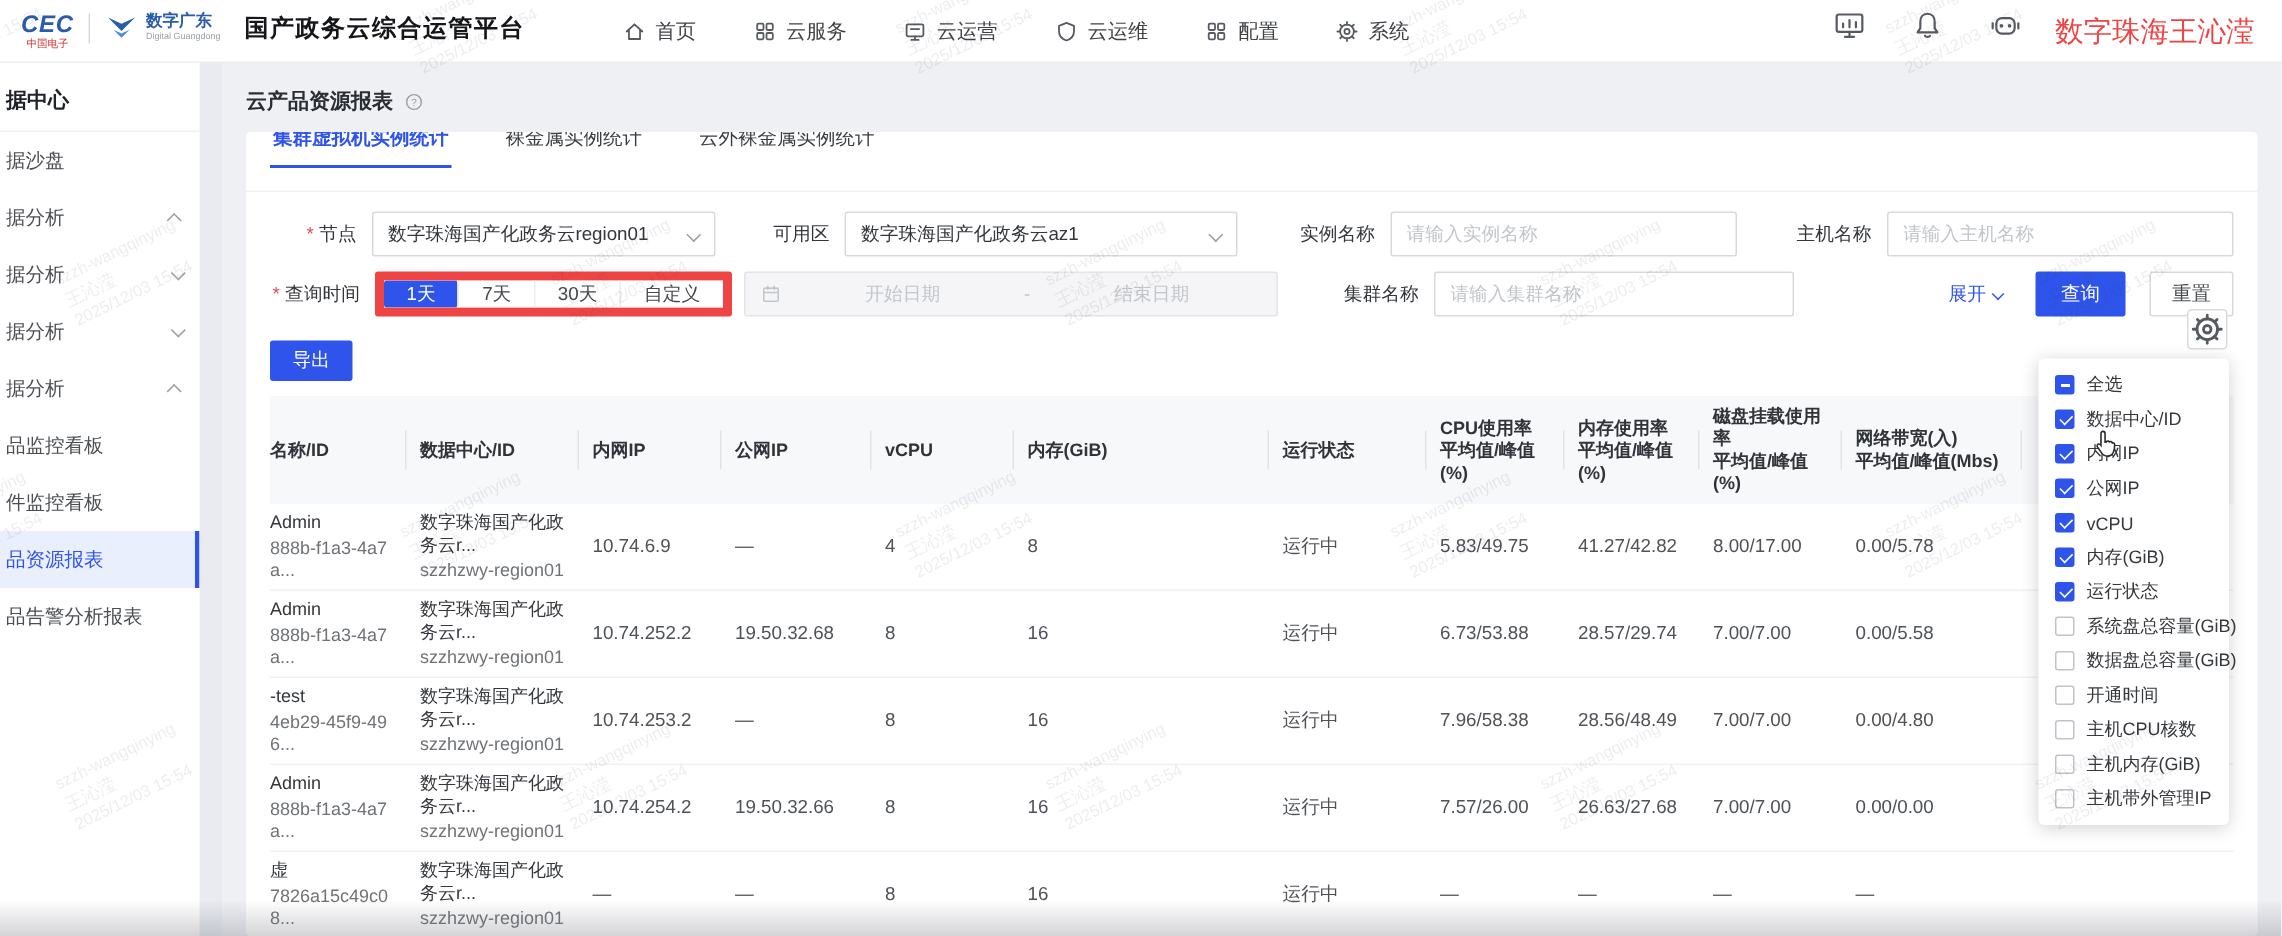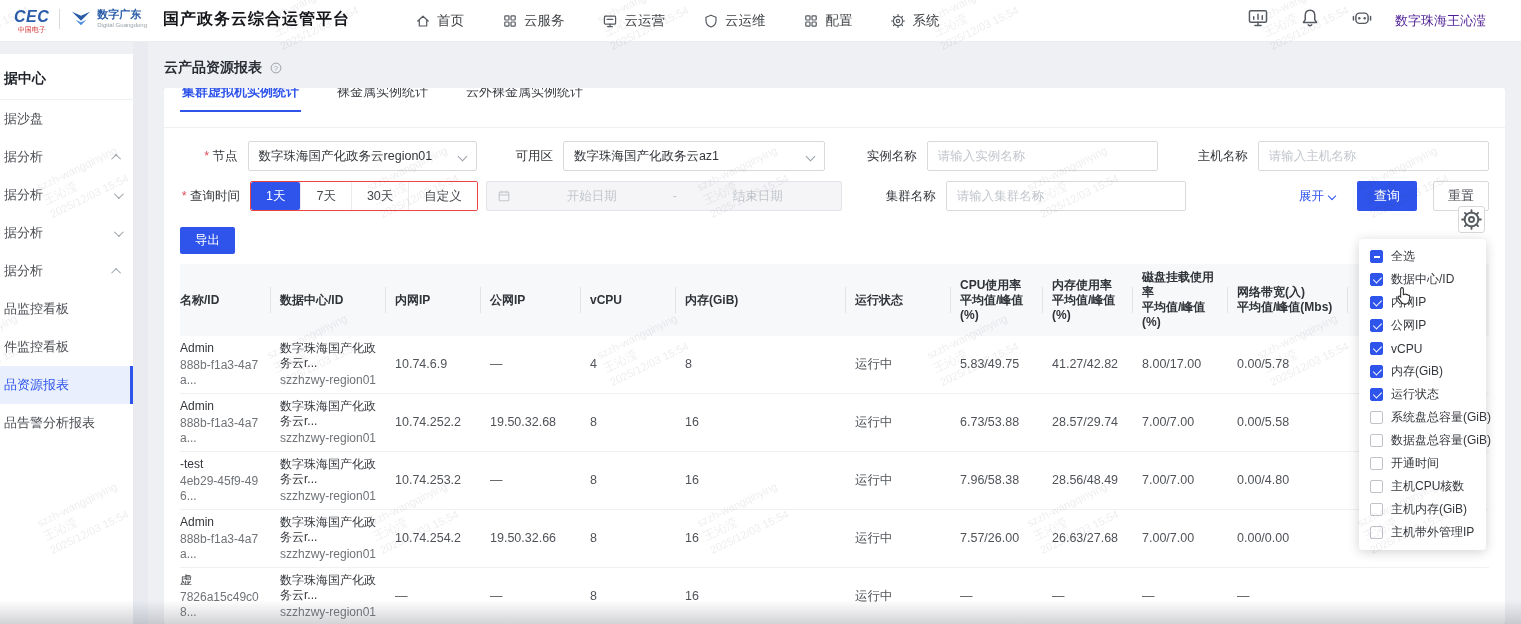--- a/index.html
+++ b/index.html
@@ -21,23 +21,23 @@
   .dg-main{font-size:11px;font-weight:bold;color:#2a5caa;}
   .dg-sub{font-size:6px;color:#9aa0a6;margin-top:2px;}
   .app-title{font-size:16px;font-weight:bold;color:#15161a;margin-left:16px;letter-spacing:1px;}
   .topnav{display:flex;align-items:center;margin-left:46px;}
   .nav-item{display:flex;align-items:center;gap:6px;margin:0 19px;font-size:13.5px;color:#3f4246;cursor:pointer;white-space:nowrap;}
   .nav-icon{width:16px;height:16px;display:inline-flex;}
   .nav-icon svg{width:16px;height:16px;}
   .topbar-right{margin-left:auto;display:flex;align-items:center;}
   .action-btn{width:22px;height:22px;margin-left:30px;display:inline-flex;align-items:center;justify-content:center;cursor:pointer;}
   .action-btn svg{width:19px;height:19px;}
-  .user-name{font-size:13px;color:#4c1d95;margin-left:22px;margin-right:21px;white-space:nowrap;}
-  
-  .sidebar{position:absolute;top:54px;left:0;width:133px;bottom:0;background:#fff;z-index:5;overflow:hidden;}
+  .user-name{font-size:19px;color:#ef4444;margin-left:22px;margin-right:4px;white-space:nowrap;}
+  
+  .sidebar{position:absolute;top:42px;left:0;width:133px;bottom:0;background:#fff;z-index:5;overflow:hidden;}
   .sidebar-gap{position:absolute;top:42px;left:133px;width:15px;bottom:0;background:#e9ebf1;z-index:4;}
   .side-header{font-size:14px;font-weight:bold;color:#1f2329;padding:16px 6px 11px 4px;border-bottom:1px solid #eef0f2;}
   .side-item{height:38px;display:flex;align-items:center;padding:0 12px 0 4px;font-size:13px;color:#4a4d52;cursor:pointer;position:relative;white-space:nowrap;}
   .side-item.active{background:#e9effd;color:#2f54eb;}
   .side-item.active::after{content:"";position:absolute;right:0;top:0;bottom:0;width:3px;background:#2f54eb;}
   .side-chevron{margin-left:auto;width:7px;height:7px;border-right:1.3px solid #9aa0a6;border-bottom:1.3px solid #9aa0a6;flex:none;}
   .side-chevron.down{transform:rotate(45deg) translateY(-2px);}
   .side-chevron.up{transform:rotate(-135deg) translateY(-2px);}
   
   .main{position:absolute;top:42px;left:148px;right:0;bottom:0;}
@@ -60,21 +60,21 @@
   .w-inst-label{width:58px;margin-left:36px;} .w-host-label{width:58px;margin-left:34px;}
   .w-time-label{width:60px;} .w-cluster-label{width:58px;margin-left:36px;}
   .select{width:238px;height:30px;border:1px solid #d9d9d9;border-radius:2px;background:#fff;
     display:flex;align-items:center;padding:0 10px;font-size:12.5px;color:#33363b;margin-left:10px;cursor:pointer;}
   .select.wide{width:272px;}
   .select .chev{margin-left:auto;}
   .chev{width:7px;height:7px;border-right:1.3px solid #9aa0a6;border-bottom:1.3px solid #9aa0a6;display:inline-block;transform:rotate(45deg);flex:none;}
   .chev.blue{border-color:#2f54eb;}
   .text-input{width:240px;height:30px;border:1px solid #d9d9d9;border-radius:2px;padding:0 10px;font-size:12.5px;color:#333;margin-left:10px;font-family:inherit;outline:none;background:#fff;}
   .text-input::placeholder{color:#c2c6cc;}
-  .seg{display:flex;border:1px solid #ef4444;border-radius:2px;height:30px;margin-left:10px;background:#fff;overflow:hidden;}
+  .seg{display:flex;border:6px solid #ef4444;border-radius:2px;height:30px;margin-left:10px;background:#fff;overflow:hidden;}
   .seg-opt{padding:0 15px;display:flex;align-items:center;font-size:12.5px;color:#44474c;cursor:pointer;border-left:1px solid #ececee;background:#fff;white-space:nowrap;}
   .seg-opt:first-child{border-left:none;}
   .seg-opt.active{background:#2f54eb;color:#fff;border-radius:2px;}
   .daterange{width:356px;height:30px;background:#f5f5f7;border:1px solid #e3e4e8;border-radius:2px;
     display:flex;align-items:center;margin-left:8px;font-size:12.5px;color:#c2c6cc;padding:0 10px;}
   .daterange .cal{width:14px;height:14px;display:inline-flex;margin-right:8px;}
   .daterange .cal svg{width:14px;height:14px;}
   .dr-start,.dr-end{flex:1;text-align:center;}
   .dr-sep{padding:0 8px;}
   .filter-actions{margin-left:auto;display:flex;align-items:center;}

